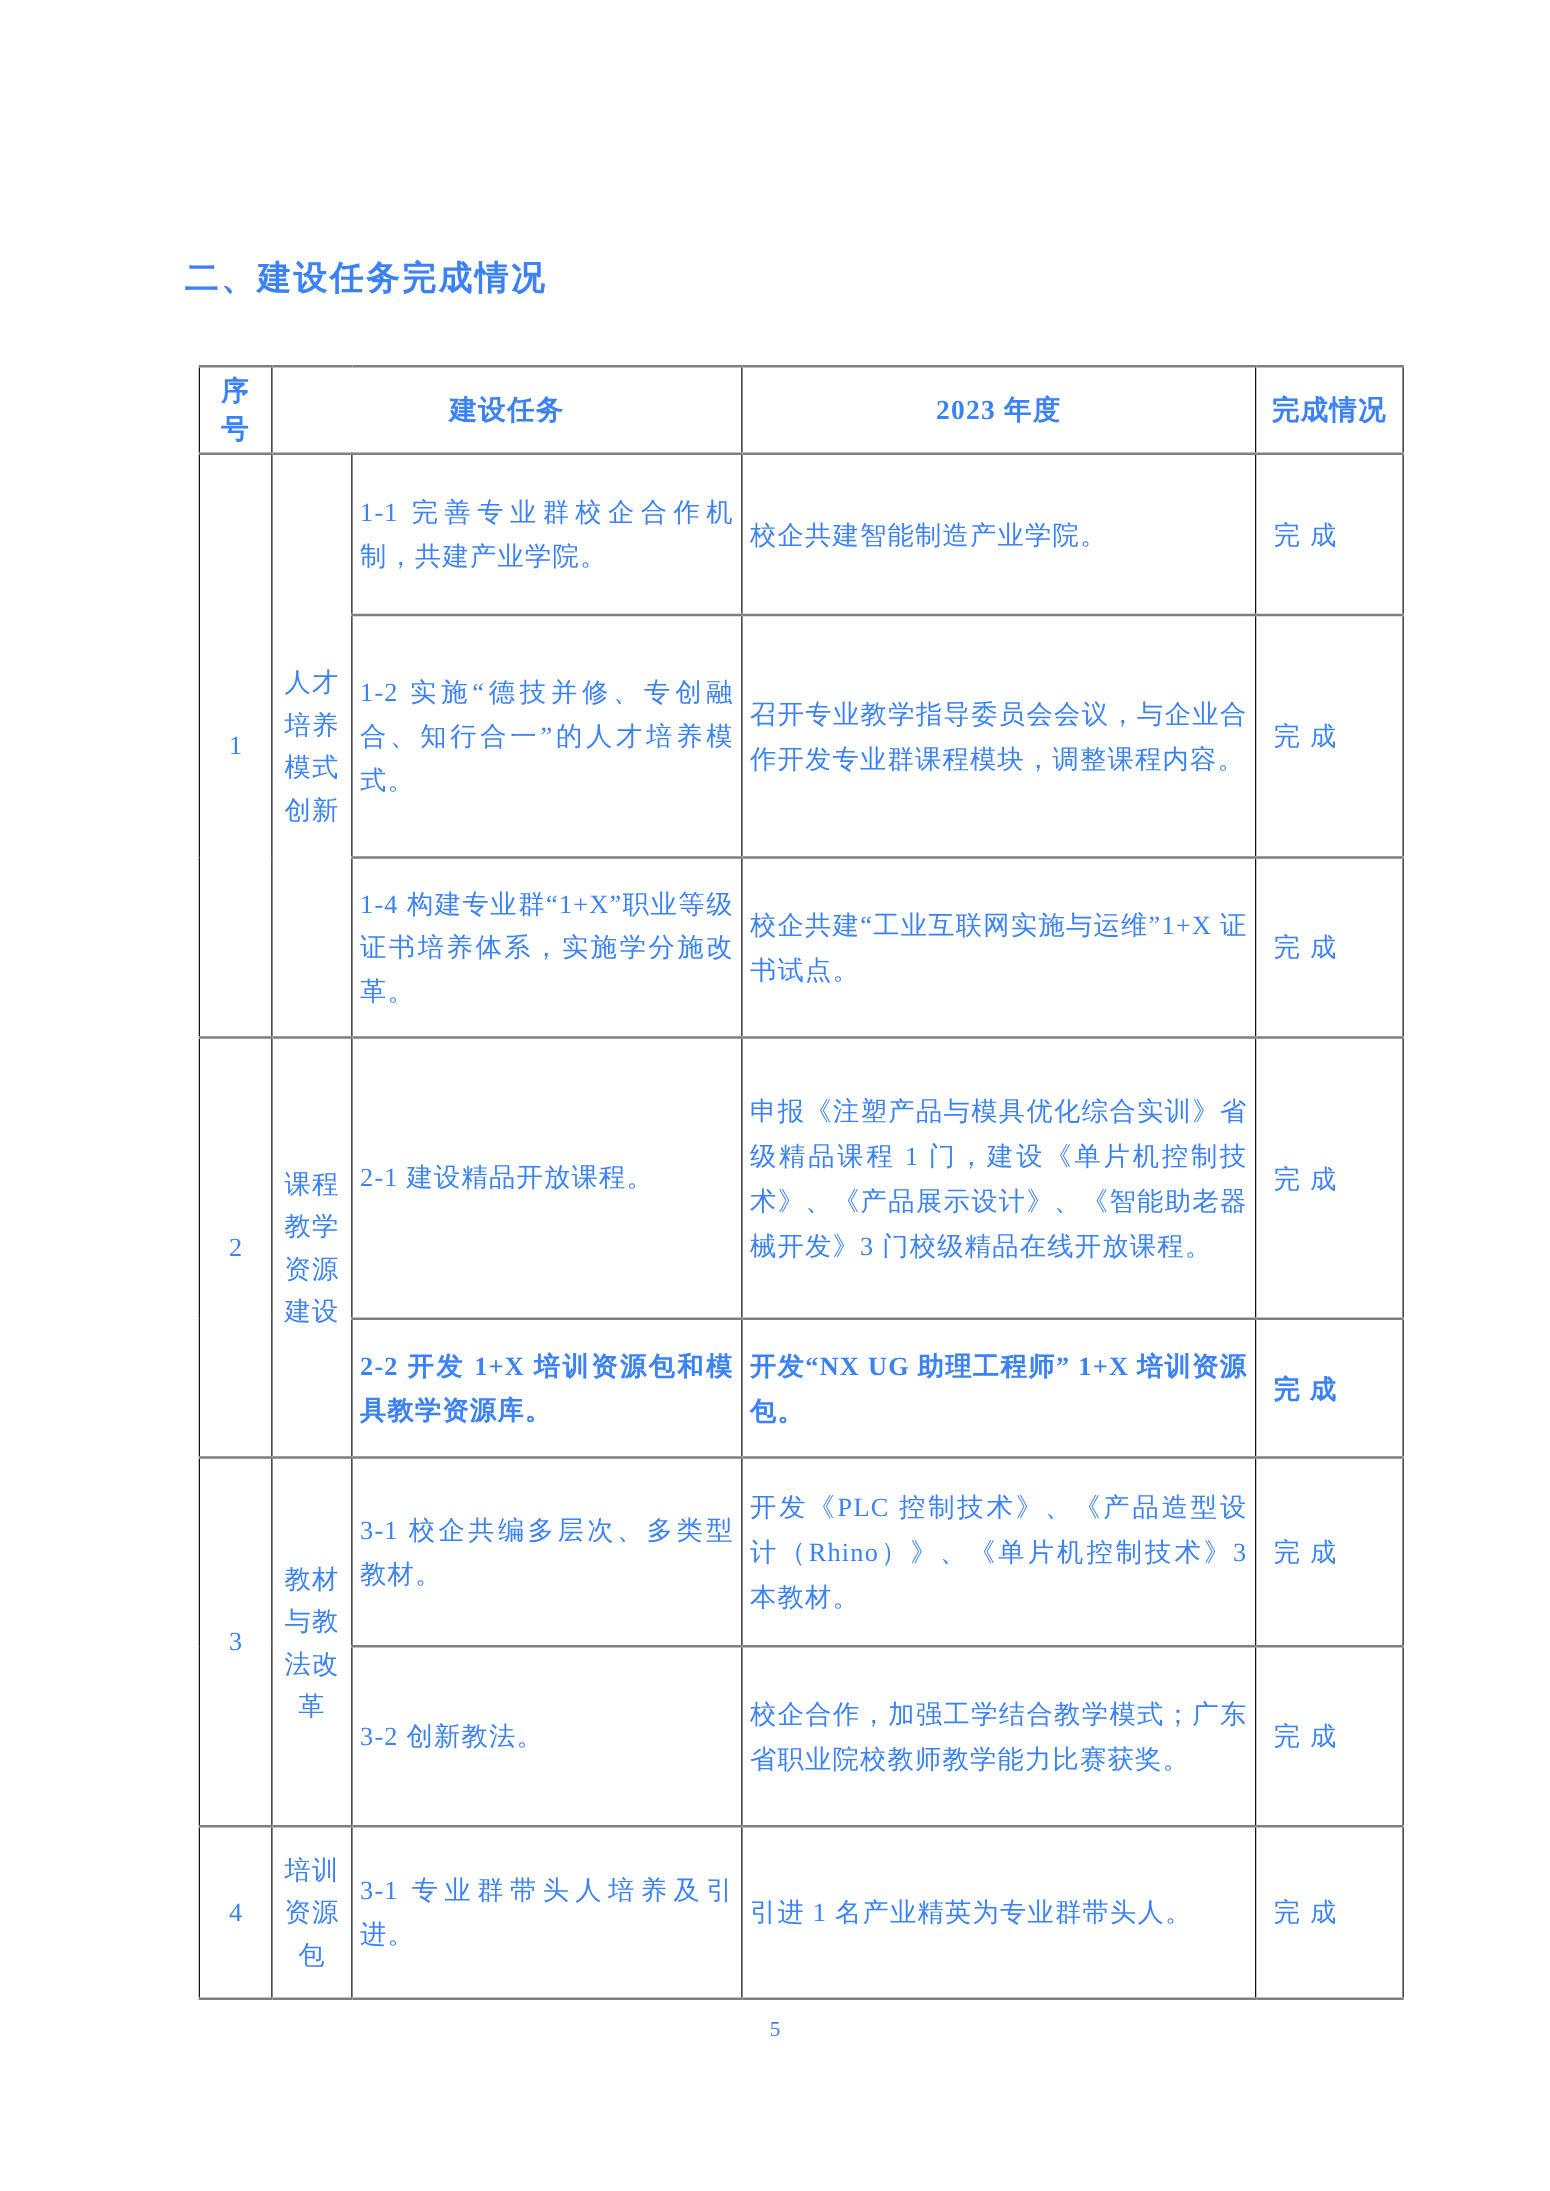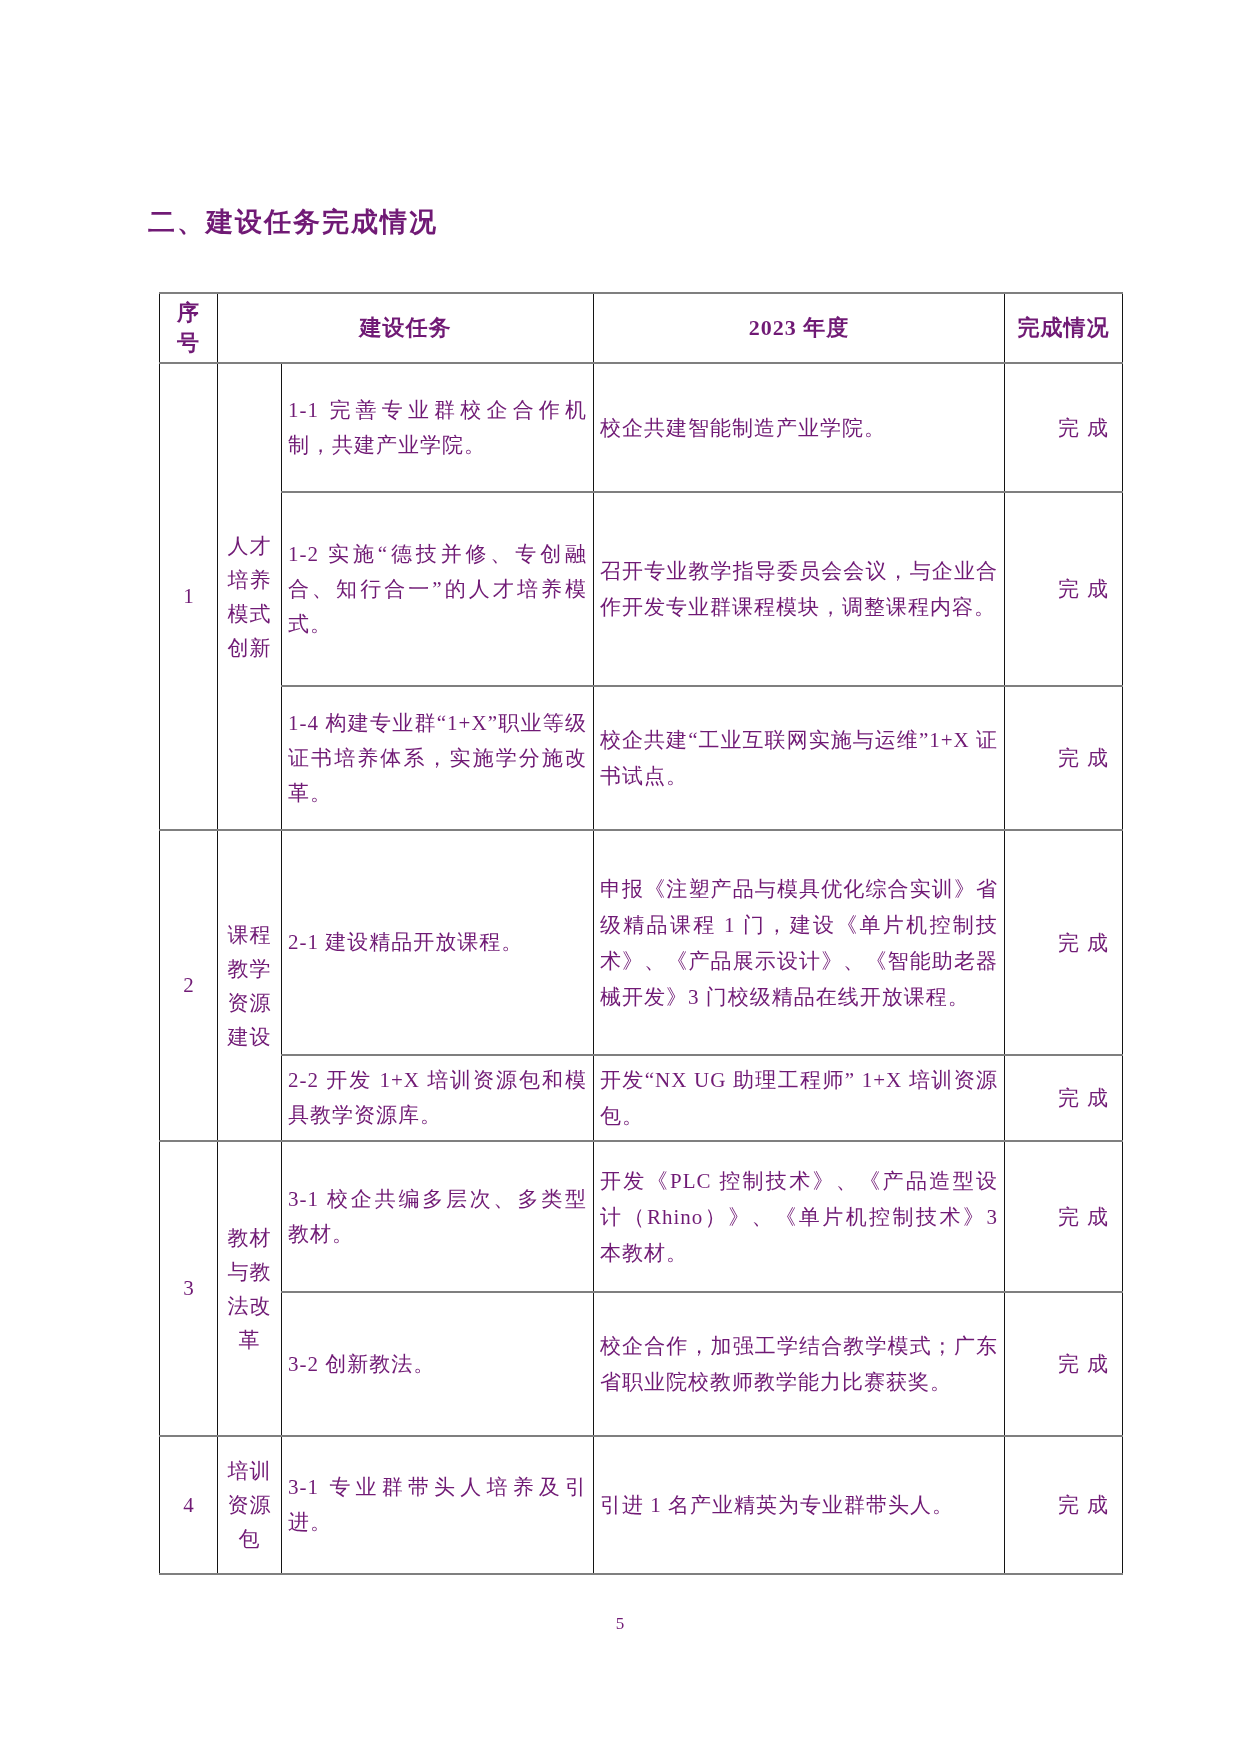--- a/index.html
+++ b/index.html
@@ -6,21 +6,21 @@
     margin: 0;
     padding: 0;
     background: #ffffff;
   }
   .page {
     position: relative;
     width: 1240px;
     height: 1753px;
     background: #ffffff;
     font-family: "Liberation Serif", "DejaVu Serif", serif;
-    color: #701a75;
+    color: #3b82f6;
     overflow: hidden;
   }
   .doc-title {
     position: absolute;
     left: 148px;
     top: 204px;
     font-family: "Liberation Sans", "DejaVu Sans", sans-serif;
     font-size: 27px;
     font-weight: bold;
     letter-spacing: 2px;
@@ -53,21 +53,21 @@
     font-weight: bold;
     text-align: center;
     font-size: 22px;
     letter-spacing: 1px;
   }
   tr.hrow   { height: 68px; }
   tr.r11    { height: 129px; }
   tr.r12    { height: 194px; }
   tr.r13    { height: 144px; }
   tr.r21    { height: 225px; }
-  tr.r22    { height: 86px; }
+  tr.r22    { height: 111px; font-weight: bold; }
   tr.r31    { height: 151px; }
   tr.r32    { height: 144px; }
   tr.r41    { height: 138px; }
   td.idx {
     text-align: center;
     font-size: 21px;
   }
   td.cat {
     text-align: center;
     font-weight: normal;
@@ -81,21 +81,21 @@
     letter-spacing: 1px;
     padding: 4px 6px 4px 8px;
   }
   td.year {
     text-align: justify;
     line-height: 36px;
     letter-spacing: 1px;
     padding: 4px 10px 4px 12px;
   }
   td.status {
-    text-align: right;
+    text-align: left;
     letter-spacing: 8px;
     text-indent: 8px;
   }
   .page-number {
     position: absolute;
     left: 0;
     right: 0;
     top: 1614px;
     text-align: center;
     font-size: 17px;

